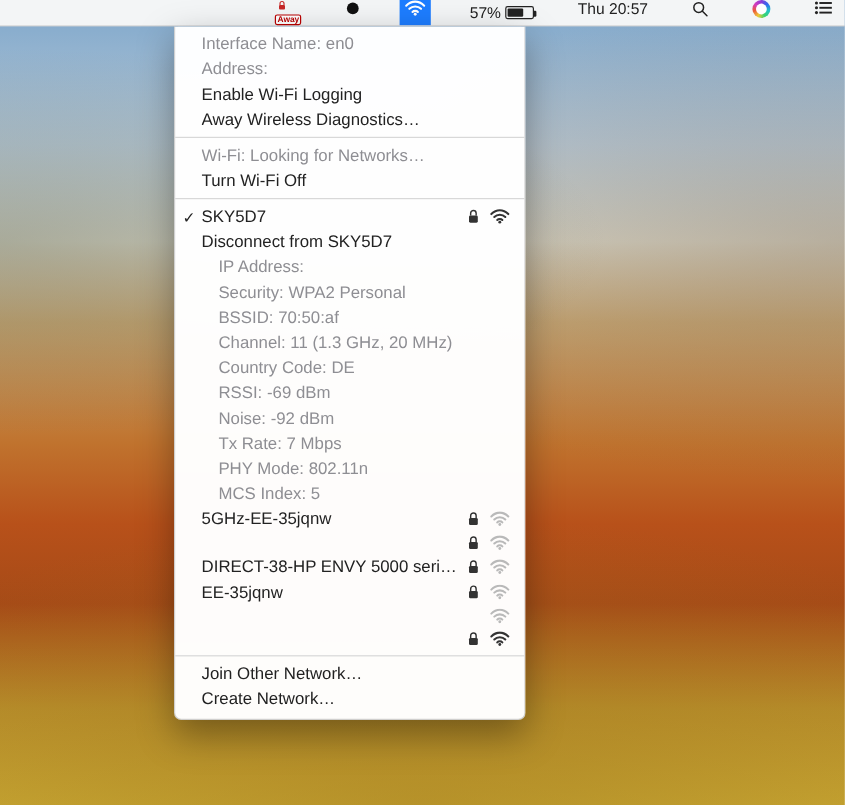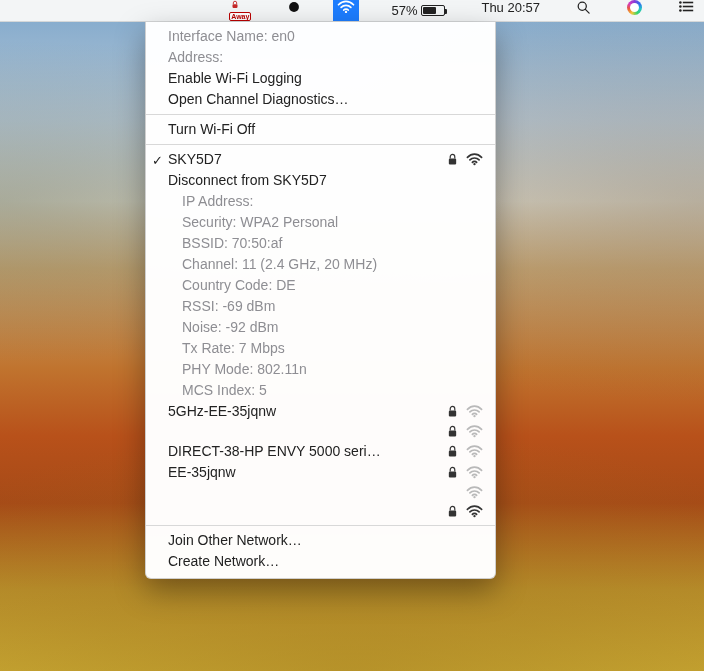--- a/index.html
+++ b/index.html
@@ -41,21 +41,21 @@
   }
   .siri::after { content:""; position:absolute; inset:3px; border-radius:50%; background:#fff; } 
 
   .away-badge {
     font-size:7px; font-weight:700; color:#b00; background:#fff;
     border:1px solid #b00; border-radius:2px; padding:0 1px; line-height:7px;
   }
 
   
   .menu {
-    position:absolute; top:22px; left:145px; width:351px;
+    position:absolute; top:22px; left:145px; width:293px;
     background: rgba(255,255,255,.985);
     border:1px solid rgba(0,0,0,.18);
     border-top:none;
     border-radius:0 0 6px 6px;
     box-shadow: 0 12px 30px rgba(0,0,0,.35);
     padding: 4px 0 6px;
     font-size:14px;
     color:#222;
   }
   .menu .row {
@@ -145,25 +145,28 @@
   <div class="row disabled">
     <span class="label">Interface Name: en0</span>
   </div>
   <div class="row disabled">
     <span class="label">Address:</span>
   </div>
   <div class="row">
     <span class="label">Enable Wi-Fi Logging</span>
   </div>
   <div class="row">
-    <span class="label">Open Channel Diagnostics…</span>
+    <span class="label">Away Wireless Diagnostics…</span>
   </div>
 
   <div class="sep"></div>
 
+  <div class="row disabled">
+    <span class="label">Wi-Fi: Looking for Networks…</span>
+  </div>
   <div class="row">
     <span class="label">Turn Wi-Fi Off</span>
   </div>
 
   <div class="sep"></div>
 
   <div class="row">
     <span class="check">✓</span>
     <span class="label">SKY5D7</span>
     <span class="net-icons">
@@ -190,21 +193,21 @@
   <div class="row indent disabled">
       <span class="label">IP Address:</span>
     </div>
   <div class="row indent disabled">
       <span class="label">Security: WPA2 Personal</span>
     </div>
   <div class="row indent disabled">
       <span class="label">BSSID: 70:50:af</span>
     </div>
   <div class="row indent disabled">
-      <span class="label">Channel: 11 (2.4 GHz, 20 MHz)</span>
+      <span class="label">Channel: 11 (1.3 GHz, 20 MHz)</span>
     </div>
   <div class="row indent disabled">
       <span class="label">Country Code: DE</span>
     </div>
   <div class="row indent disabled">
       <span class="label">RSSI: -69 dBm</span>
     </div>
   <div class="row indent disabled">
       <span class="label">Noise: -92 dBm</span>
     </div>

